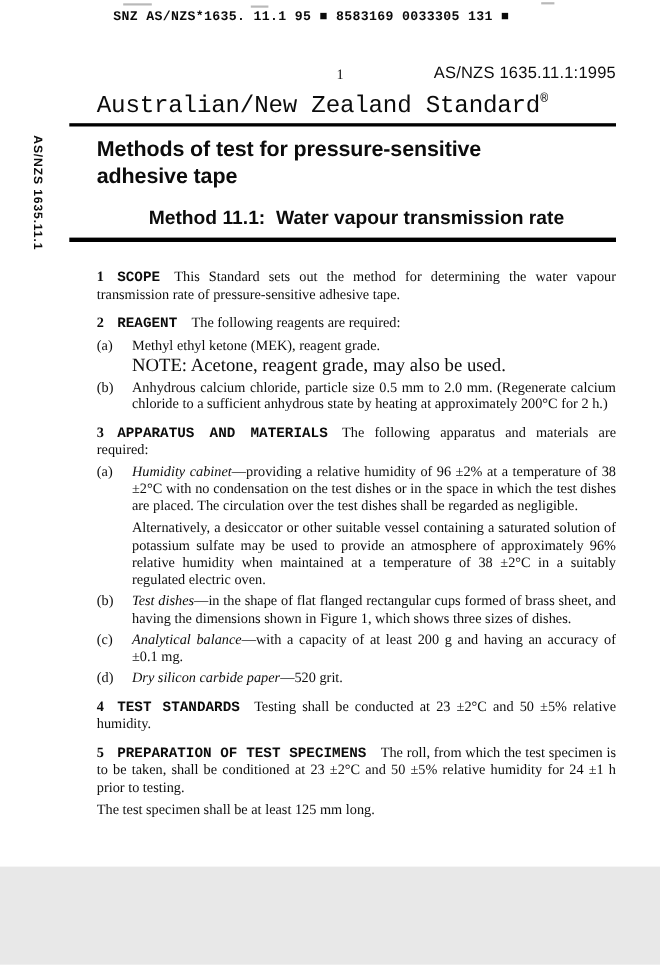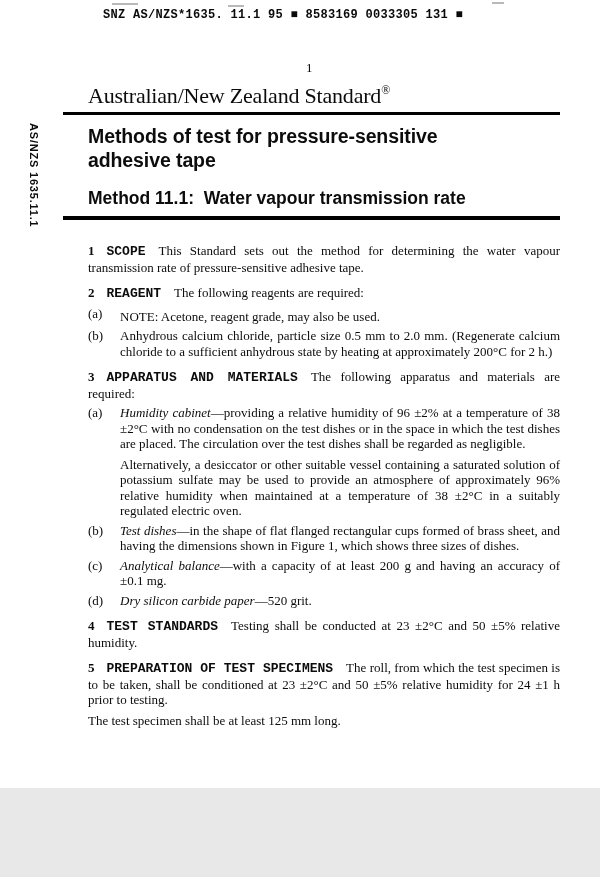--- a/index.html
+++ b/index.html
@@ -26,39 +26,39 @@
     font-size: 13px; font-family: "Liberation Serif", serif;
   }
   .std-ref {
     position: absolute; top: 58px; right: 40px;
     font-family: "Liberation Sans", sans-serif;
     font-size: 15px; letter-spacing: 0.2px; font-weight: 500;
   }
   
   .series-title {
     position: absolute; top: 83px; left: 88px;
-    font-family: Liberation Serif, serif;
+    font-family: Liberation Mono, monospace;
     font-size: 22px; font-weight: 400; letter-spacing: -0.2px;
     white-space: nowrap;
   }
   .series-title sup { font-size: 12px; vertical-align: 9px; }
   .rule { position: absolute; left: 63px; width: 497px; background: #000; }
   .rule-top { top: 112px; height: 3px; }
   .rule-bottom { top: 216px; height: 4px; }
   
   .doc-title {
     position: absolute; top: 124px; left: 88px; width: 430px;
     font-family: Liberation Sans, sans-serif;
     font-size: 19.5px; font-weight: bold; line-height: 24px;
     letter-spacing: -0.1px;
   }
   .method-title {
     position: absolute; top: 188px; left: 88px; width: 472px;
     font-family: "Liberation Sans", sans-serif;
-    font-size: 17.5px; font-weight: bold; white-space: pre-wrap;
+    font-size: 17.5px; font-weight: bold; white-space: pre-wrap; text-align: center;
   }
   
   .spine {
     position: absolute; top: 123px; left: 28px; height: 130px;
     writing-mode: vertical-rl;
     font-family: "Liberation Sans", sans-serif;
     font-size: 11px; font-weight: bold; letter-spacing: 0.8px;
     white-space: nowrap;
   }
   
@@ -69,21 +69,21 @@
   .sec { margin: 10px 0 0; text-align: justify; }
   .sec:first-child { margin-top: 0; }
   .sec-num { font-weight: bold; margin-right: 12px; }
   .sec-head { font-weight: bold; margin-right: 13px; font-family: Liberation Mono, monospace; }
   .item { display: flex; margin-top: 4px; }
   .item .label { width: 32px; flex: none; }
   .icontent { flex: 1; min-width: 0; }
   .itext { margin: 0; text-align: justify; }
   .itext i { font-style: italic; }
   .alt { margin-top: 5px; }
-  .note { margin: 3px 0 0; font-size: 13px; text-align: left; }
+  .note { margin: 3px 0 0; font-size: 17px; text-align: left; }
   .after { margin: 5px 0 0; text-align: justify; }
   
   .snz-box {
     position: absolute; left: 66px; top: 810px; width: 183px; height: 35px;
     border: 2px solid #000; background: #fff;
   }
   .snz-text {
     position: absolute; top: 3px; left: 0; width: 100%;
     text-align: center;
     font-family: "Liberation Sans", sans-serif;
@@ -130,39 +130,41 @@
   <div class="artifact" style="top:3px;left:112px;width:26px;height:2px;"></div>
   <div class="artifact" style="top:5px;left:228px;width:16px;height:2px;"></div>
   <div class="artifact" style="top:2px;left:492px;width:12px;height:2px;"></div>
   <div class="artifact" style="top:859px;left:192px;width:22px;height:3px;"></div>
   <div class="artifact" style="top:859px;left:303px;width:13px;height:3px;"></div>
   <div class="artifact" style="top:858px;left:456px;width:8px;height:4px;background:#8a8a8a;"></div>
 
   <div class="ocr-line">SNZ AS/NZS*1635. 11.1 95 ■ 8583169 0033305 131 ■</div>
 
   <div class="page-num">1</div>
+  <div class="std-ref">AS/NZS 1635.11.1:1995</div>
 
   <div class="spine">AS/NZS 1635.11.1</div>
 
   <div class="series-title"><span>Australian/New Zealand Standard</span><sup>®</sup></div>
   <div class="rule rule-top"></div>
 
   <div class="doc-title">Methods of test for pressure-sensitive adhesive tape</div>
   <div class="method-title">Method 11.1:  Water vapour transmission rate</div>
   <div class="rule rule-bottom"></div>
 
   <div class="body">
 
     <p class="sec"><span class="sec-num">1</span><span class="sec-head">SCOPE</span><span>This Standard sets out the method for determining the water vapour transmission rate of pressure-sensitive adhesive tape.</span></p>
 
     <p class="sec"><span class="sec-num">2</span><span class="sec-head">REAGENT</span><span>The following reagents are required:</span></p>
 
     <div class="item">
       <span class="label">(a)</span>
       <div class="icontent">
+        <p class="itext">Methyl ethyl ketone (MEK), reagent grade.</p>
         <p class="note">NOTE: Acetone, reagent grade, may also be used.</p>
       </div>
     </div>
 
     <div class="item">
       <span class="label">(b)</span>
       <div class="icontent">
         <p class="itext">Anhydrous calcium chloride, particle size 0.5 mm to 2.0 mm. (Regenerate calcium chloride to a sufficient anhydrous state by heating at approximately 200°C for 2 h.)</p>
       </div>
     </div>

